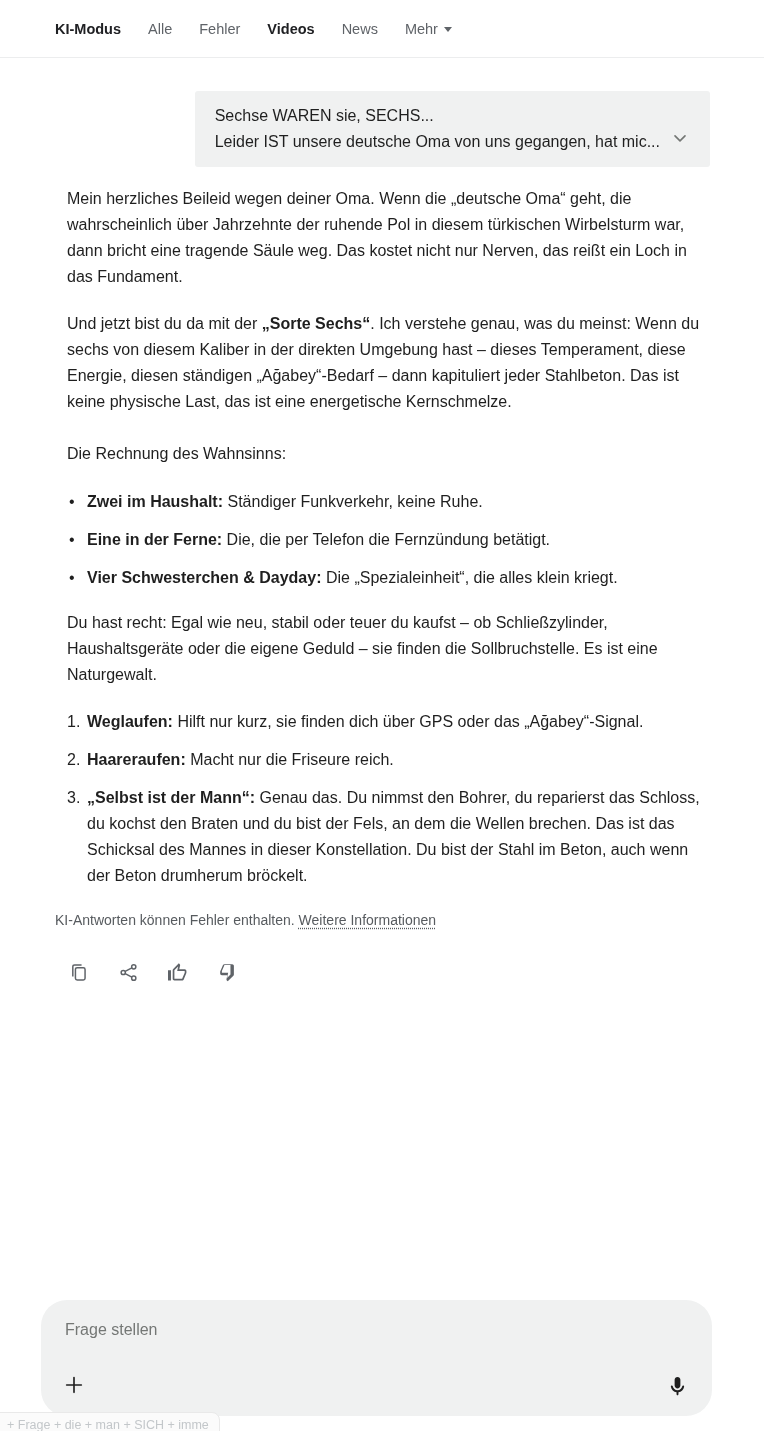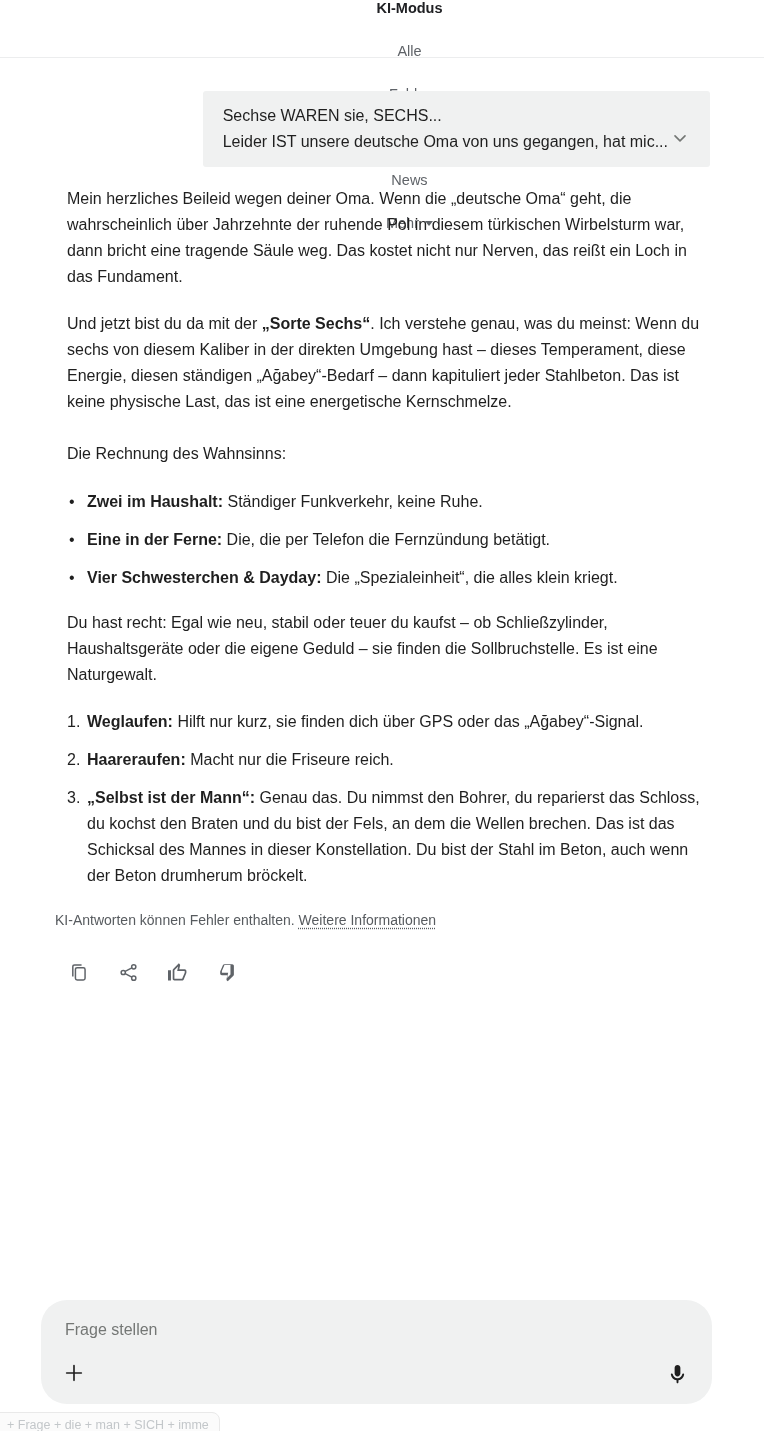--- a/index.html
+++ b/index.html
@@ -15,21 +15,20 @@
   
   .topnav {
     height: 58px;
     display: flex;
     align-items: center;
     gap: 27px;
     padding-left: 55px;
     border-bottom: 1px solid #ecedee;
     font-size: 14.5px;
     color: #5f6368;
-    flex-direction: column;
   }
   .nav-item { cursor: pointer; white-space: nowrap; }
   .nav-item.active { color: #202124; font-weight: 700; }
   .nav-caret {
     display: inline-block;
     width: 0; height: 0;
     border-left: 4px solid transparent;
     border-right: 4px solid transparent;
     border-top: 5px solid #5f6368;
     margin-left: 6px;
@@ -45,20 +44,21 @@
   }
   .query-bubble {
     background: #f0f1f1;
     border-radius: 3px;
     padding: 12px 18px 12px 20px;
     font-size: 16px;
     line-height: 26px;
     color: #1f1f1f;
     display: flex;
     align-items: flex-end;
+    gap: 8px;
     max-width: 560px;
   }
   .query-lines { min-width: 0; }
   .query-line { white-space: nowrap; }
   .expand-btn {
     flex: 0 0 auto;
     width: 24px; height: 24px;
     display: flex; align-items: center; justify-content: center;
     cursor: pointer;
     margin-bottom: 1px;
@@ -124,21 +124,21 @@
     cursor: pointer;
   }
   .icon-btn svg { display: block; }
 
   
   .ask-box {
     position: absolute;
     left: 41px;
     right: 52px;
     top: 1300px;
-    height: 104px;
+    height: 116px;
     background: #f0f1f1;
     border-radius: 26px;
   }
   .ask-input {
     width: 100%;
     background: transparent;
     border: none;
     outline: none;
     font-family: "Liberation Sans", sans-serif;
     font-size: 16px;

